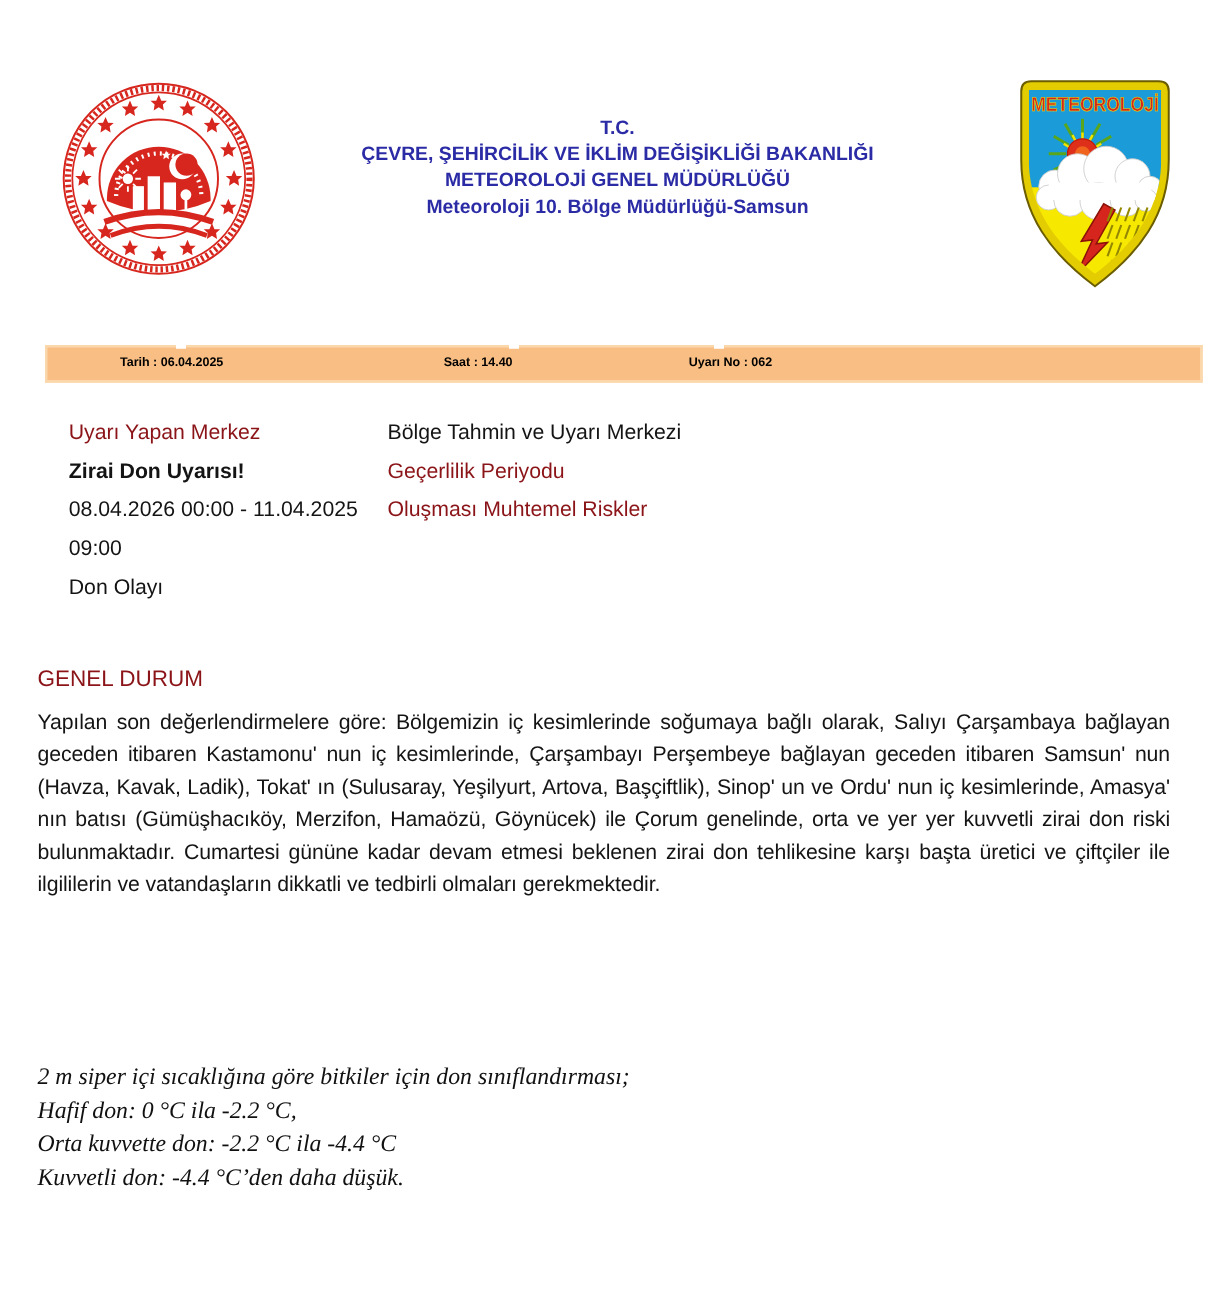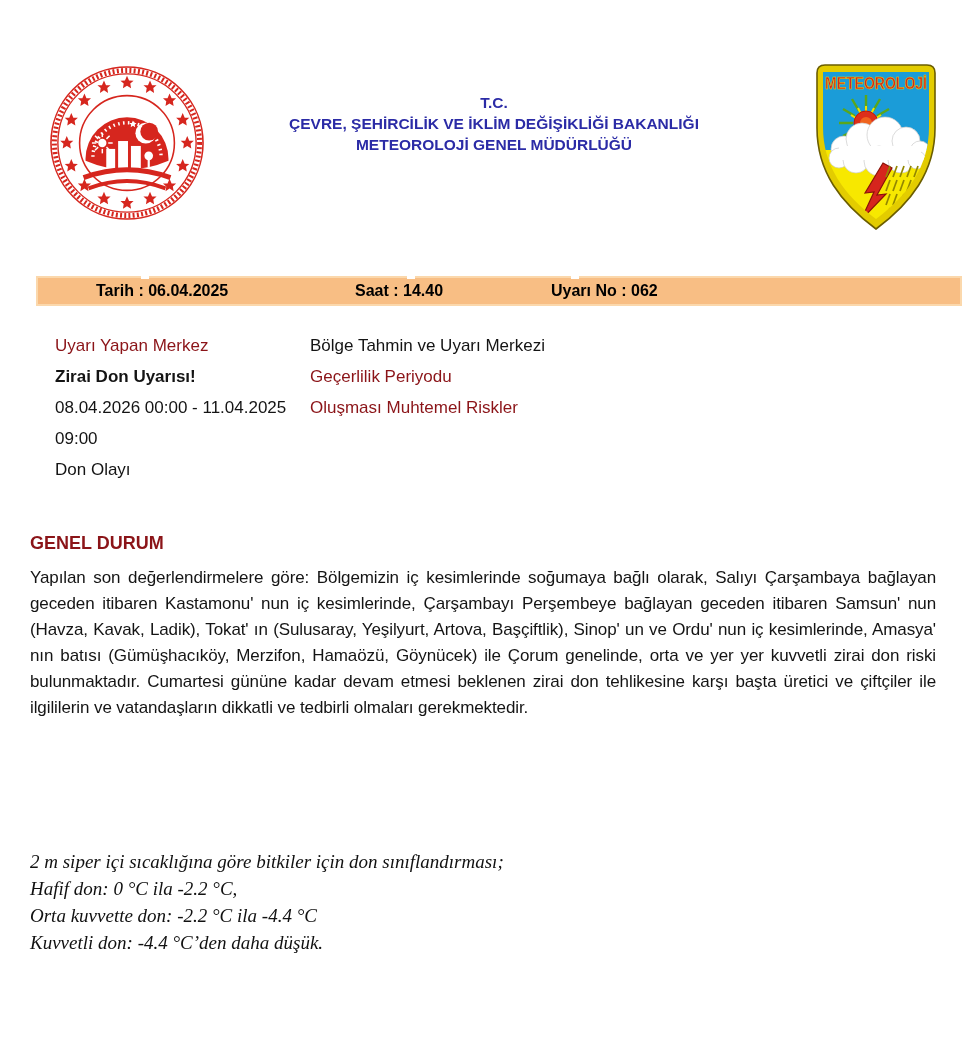--- a/index.html
+++ b/index.html
@@ -13,32 +13,32 @@
   
   .header-block{position:absolute;left:214px;top:92px;width:560px;text-align:center;}
   .hline{font-weight:bold;font-size:15.5px;line-height:21px;color:#2B2BA6;white-space:nowrap;}
 
   
   .info-bar{position:absolute;left:36px;top:276px;width:926px;height:30px;
             background:#F8BE84;border:2px solid #FBD8AC;box-sizing:border-box;}
   .info-bar::before{content:'';position:absolute;top:-2px;left:-2px;right:-2px;height:3px;
       background:linear-gradient(90deg,transparent 0 105px,#fff 105px 113px,transparent 113px 371px,
                  #fff 371px 379px,transparent 379px 535px,#fff 535px 543px,transparent 543px);}
-  .ib{position:absolute;top:2px;font-weight:bold;font-size:16px;line-height:22px;color:#000;white-space:nowrap;}
+  .ib{position:absolute;top:2px;font-weight:bold;font-size:10px;line-height:22px;color:#000;white-space:nowrap;}
   .ib0{left:58px;} .ib1{left:317px;} .ib2{left:513px;}
 
   
   .fields{position:absolute;left:55px;top:330px;width:870px;display:grid;
           grid-template-columns:255px 1fr;}
   .flabel{font-weight:normal;font-size:17px;line-height:31px;color:#8B1418;max-width:212px;}
   .fvalue{font-size:17px;line-height:31px;color:#141414;}
   .fvalue.bold{font-weight:bold;}
 
   
-  .gd-heading{position:absolute;left:30px;top:533px;font-weight:bold;font-size:18px;color:#8B1418;}
+  .gd-heading{position:absolute;left:30px;top:533px;font-weight:normal;font-size:18px;color:#8B1418;}
   .gd-para{position:absolute;left:30px;top:565px;width:906px;font-size:17px;line-height:26px;
            text-align:justify;color:#141414;letter-spacing:-0.1px;}
 
   
   .cls-title{position:absolute;left:30px;top:787px;font-family:"Liberation Serif",serif;
              font-style:italic;font-weight:bold;font-size:19px;color:#111;}
   .cls-sub{position:absolute;left:30px;top:835px;font-family:"Liberation Serif",serif;
            font-style:italic;font-size:19px;color:#111;margin-top:16px;}
   .cls-lines{position:absolute;left:30px;top:875px;font-family:"Liberation Serif",serif;
              font-style:italic;font-size:19px;line-height:27px;color:#111;}
@@ -100,20 +100,21 @@
       </g>
       <path d="M36,115 Q80,99 124,115" fill="none" stroke="#D6261E" stroke-width="5"></path>
       <path d="M41,126 Q80,111 119,126" fill="none" stroke="#D6261E" stroke-width="4"></path>
     </svg>
   </div>
 
   <div class="header-block">
     <div class="hline">T.C.</div>
     <div class="hline">ÇEVRE, ŞEHİRCİLİK VE İKLİM DEĞİŞİKLİĞİ BAKANLIĞI</div>
     <div class="hline">METEOROLOJİ GENEL MÜDÜRLÜĞÜ</div>
+    <div class="hline">Meteoroloji 10. Bölge Müdürlüğü-Samsun</div>
   </div>
 
   <div class="shield">
     <svg viewBox="0 0 140 176" width="140" height="176">
       <defs>
         <clipPath id="sc">
           <path d="M17,12 L123,12 L123,67 C123,106 102,135 70,159 C38,135 17,106 17,67 Z"></path>
         </clipPath>
       </defs>
       <path d="M11,13 Q11,5 19,5 L121,5 Q129,5 129,13 L129,68 C129,112 105,143 70,169 C35,143 11,112 11,68 Z" fill="#E3CC00" stroke="#6B5D00" stroke-width="1.6"></path>

